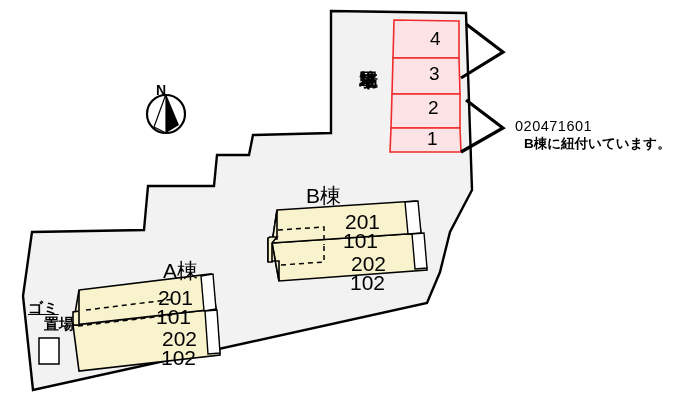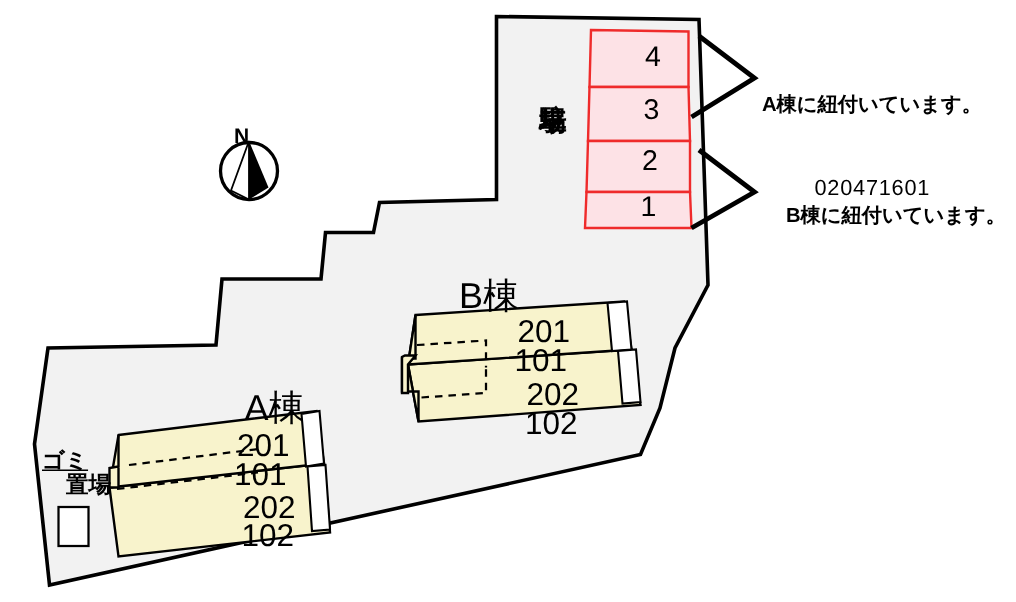--- a/index.html
+++ b/index.html
@@ -83,21 +83,21 @@
 
   
   .unit-num {
     font-size: 21px;
     letter-spacing: 0px;
   }
   .stall-num {
     font-size: 19px;
   }
   .bldg-label {
-    font-size: 24px;
+    font-size: 21px;
   }
   .vert {
     writing-mode: vertical-rl;
     text-orientation: upright;
   }
   .parking-label {
     font-size: 18px;
     font-weight: 700;
     letter-spacing: 1px;
   }
@@ -180,23 +180,22 @@
 
   <div class="txt compass-n" style="left:156px; top:82px;">N</div>
 
   <div class="txt parking-label vert" style="left:358px; top:55px;">駐車場</div>
 
   <div class="txt stall-num" style="left:430px; top:28px;">4</div>
   <div class="txt stall-num" style="left:429px; top:63px;">3</div>
   <div class="txt stall-num" style="left:428px; top:97px;">2</div>
   <div class="txt stall-num" style="left:427px; top:128px;">1</div>
 
-  <div class="txt note-sub" style="left:508px; top:62px;">A棟に紐付いています。</div>
-
-  <div class="txt note-code" style="left:543px; top:118px;">020471601</div>
+
+  <div class="txt note-code" style="left:515px; top:118px;">020471601</div>
   <div class="txt note-sub" style="left:500px; top:136px;padding-left:24px;">B棟に紐付いています。</div>
 
   <div class="txt bldg-label" style="left:306px; top:184px;">B棟</div>
   <div class="txt unit-num" style="left:345px; top:210px;">201</div>
   <div class="txt unit-num" style="left:343px; top:229px;">101</div>
   <div class="txt unit-num" style="left:351px; top:252px;">202</div>
   <div class="txt unit-num" style="left:350px; top:271px;">102</div>
 
   <div class="txt bldg-label" style="left:163px; top:259px;">A棟</div>
   <div class="txt unit-num" style="left:158px; top:286px;">201</div>

